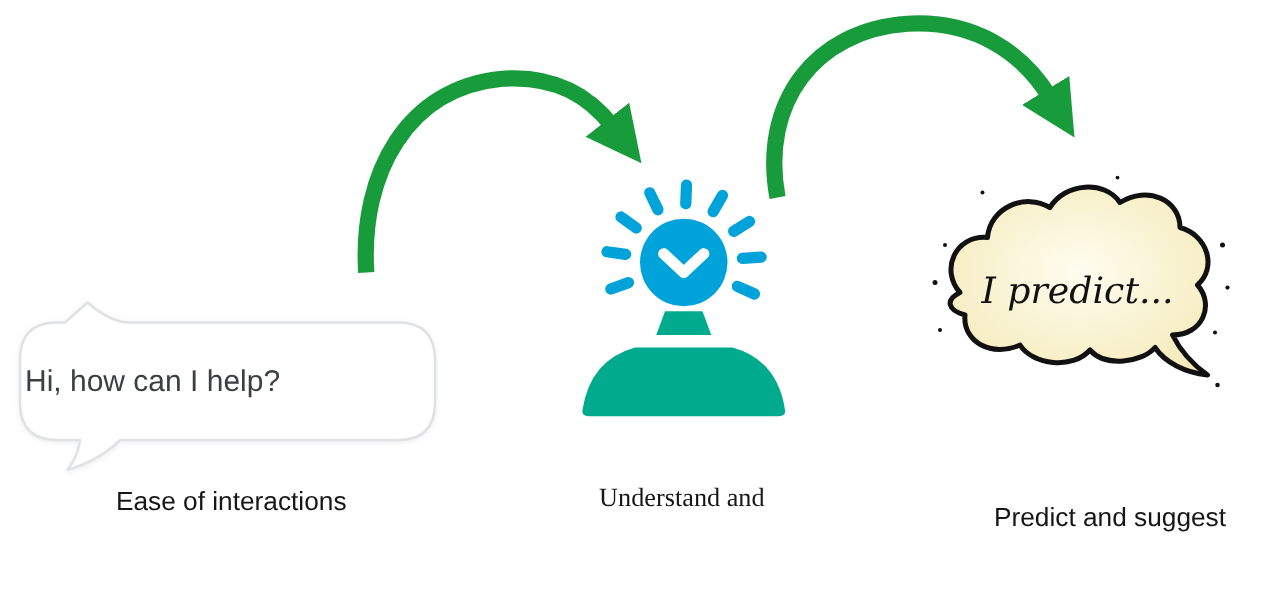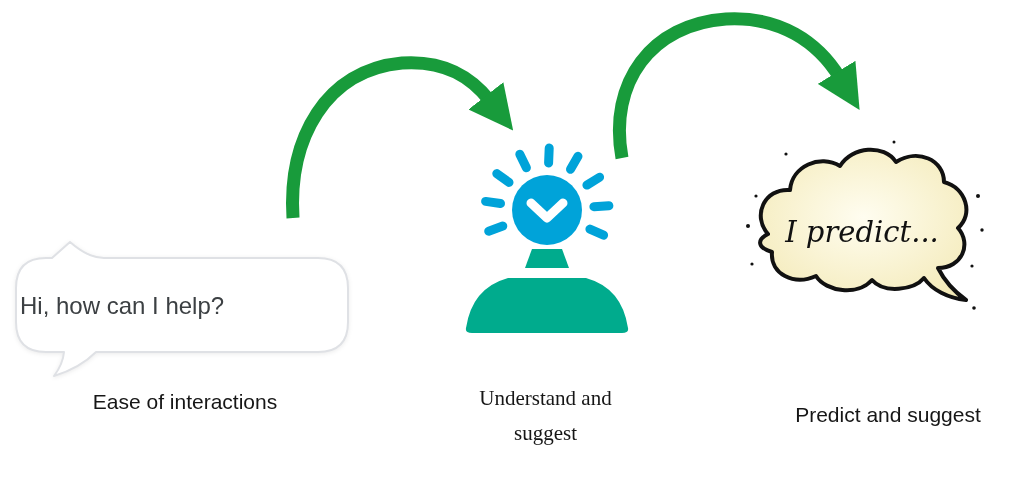--- a/index.html
+++ b/index.html
@@ -123,20 +123,19 @@
     </g>
   </svg>
   <div class="abs cloud-text">I predict...</div>
 
   <div class="abs caption caption-left">
     <span>Ease of interactions</span><br>
   </div>
 
   <div class="abs caption caption-middle">
     <span>Understand and</span><br>
-    <span>suggest</span>
   </div>
 
   <div class="abs caption caption-right">
     <span>Predict and suggest</span>
   </div>
 
 </div>
 
 </body></html>

